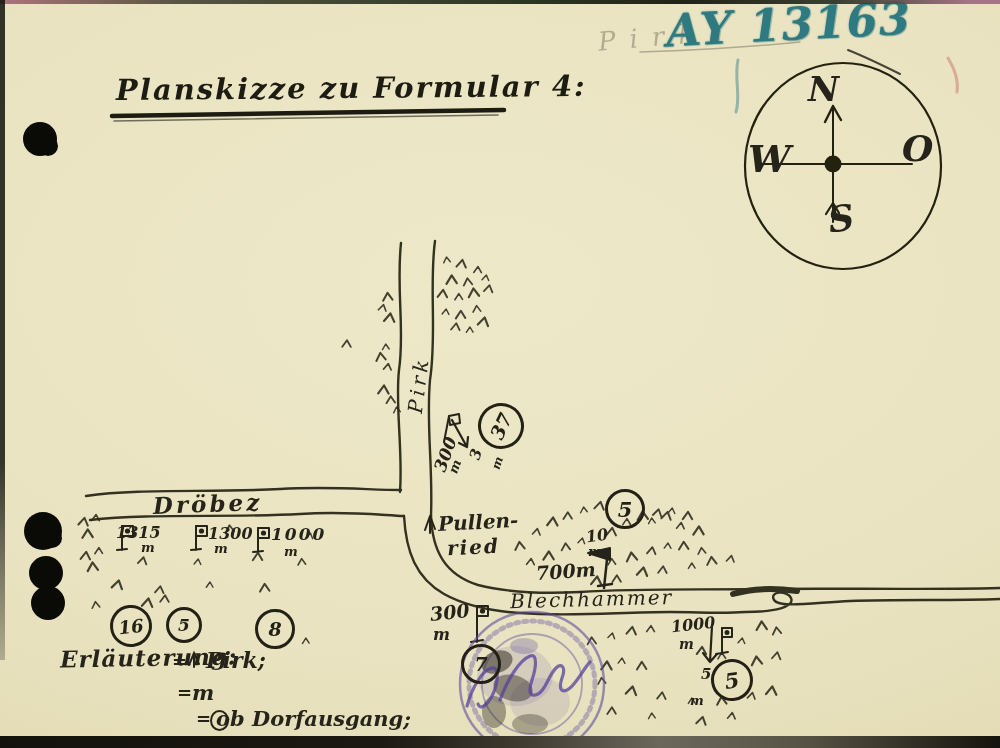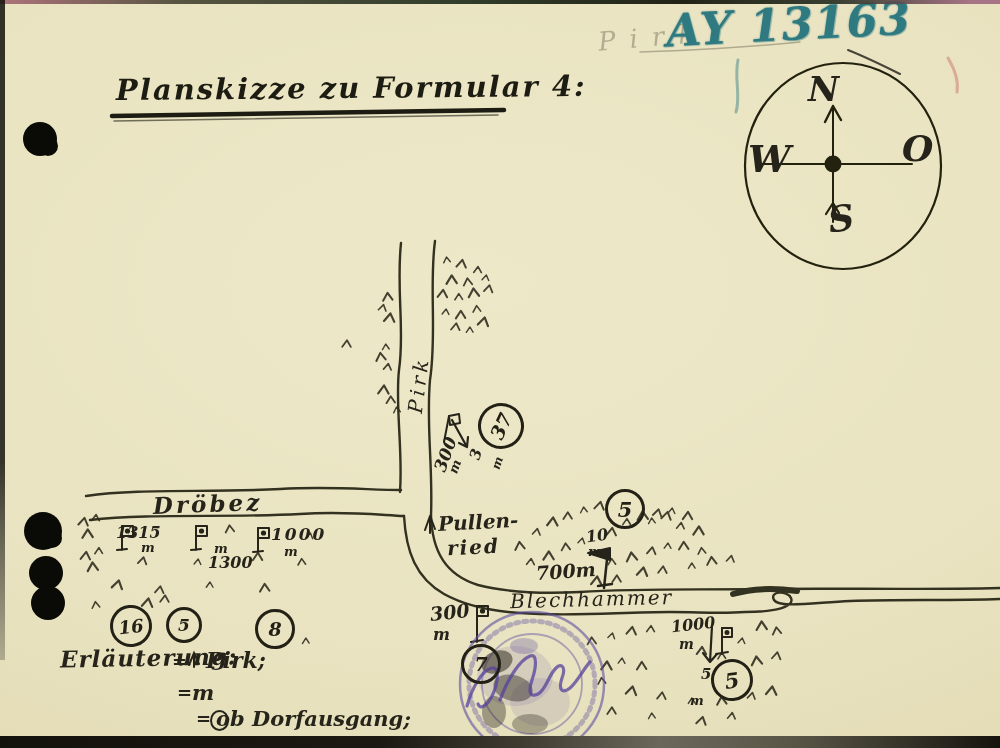--- a/index.html
+++ b/index.html
@@ -266,21 +266,21 @@
 
   <div class="hw" style="left:405px;top:412px;font-size:20px;letter-spacing:4px;transform:rotate(-83deg);transform-origin:0 0;">Pirk</div>
   <div class="hw" style="left:153px;top:492px;font-size:23px;letter-spacing:3px;transform:rotate(-2deg);font-weight:bold;">Dröbez</div>
   <div class="hw" style="left:510px;top:589px;font-size:20px;letter-spacing:2px;transform:rotate(-1.5deg);">Blechhammer</div>
 
   <div class="hw" style="left:438px;top:512px;font-size:20px;transform:rotate(-3deg);font-weight:bold;">Pullen-</div>
   <div class="hw" style="left:447px;top:537px;font-size:20px;letter-spacing:2px;transform:rotate(-3deg);font-weight:bold;">ried</div>
 
   <div class="hw" style="left:116px;top:525px;font-size:16px;font-weight:bold;">1315</div>
   <div class="hw" style="left:141px;top:541px;font-size:13px;font-weight:bold;">m</div>
-  <div class="hw" style="left:208px;top:526px;font-size:16px;font-weight:bold;margin-top:29px;">1300</div>
+  <div class="hw" style="left:208px;top:526px;font-size:16px;font-weight:bold;">1300</div>
   <div class="hw" style="left:214px;top:542px;font-size:13px;font-weight:bold;">m</div>
   <div class="hw" style="left:271px;top:526px;font-size:17px;letter-spacing:2px;font-weight:bold;">1000</div>
   <div class="hw" style="left:284px;top:545px;font-size:13px;font-weight:bold;">m</div>
 
   <div class="hw" style="left:428px;top:446px;font-size:17px;font-weight:bold;transform:rotate(-70deg);">300</div>
   <div class="hw" style="left:448px;top:460px;font-size:13px;font-weight:bold;transform:rotate(-70deg);">m</div>
   <div class="hw" style="left:471px;top:447px;font-size:15px;font-weight:bold;transform:rotate(-72deg);">3</div>
   <div class="hw" style="left:491px;top:457px;font-size:12px;font-weight:bold;transform:rotate(-72deg);">m</div>
 
   <div class="hw" style="left:586px;top:528px;font-size:16px;font-weight:bold;transform:rotate(-8deg);">10</div>

